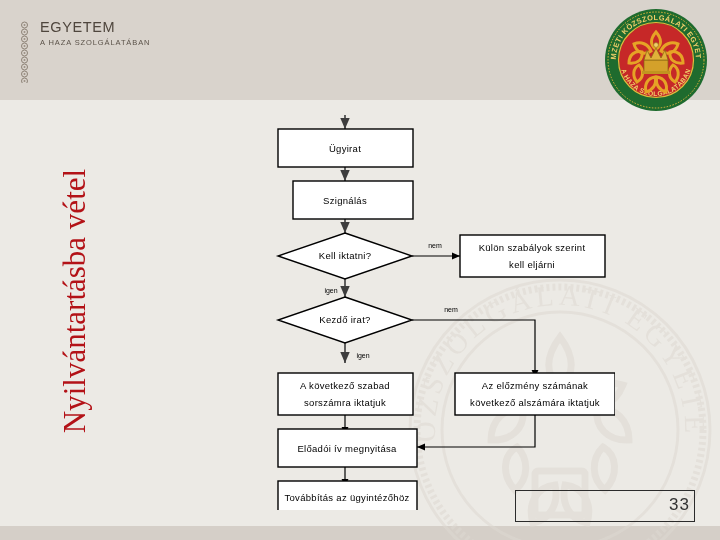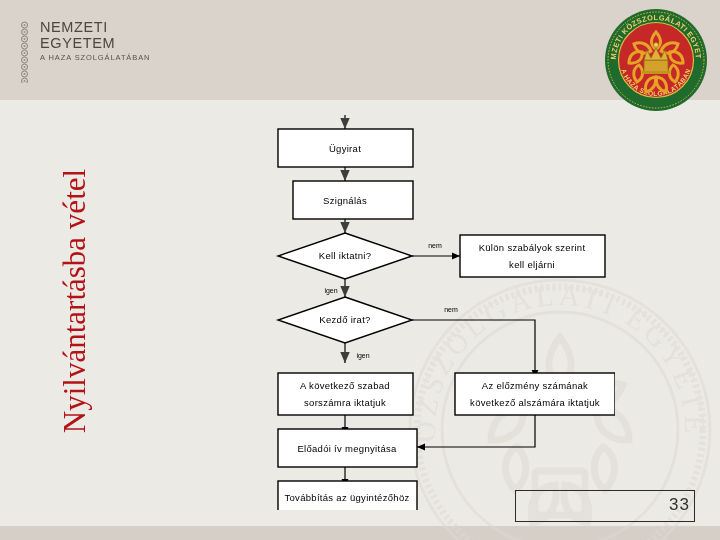--- a/index.html
+++ b/index.html
@@ -127,21 +127,20 @@
         <circle cx="6.5" cy="18" r="1"></circle>
           <circle cx="6.5" cy="25" r="1"></circle>
         <circle cx="6.5" cy="32" r="1"></circle>
           <circle cx="6.5" cy="39" r="1"></circle>
         <circle cx="6.5" cy="46" r="1"></circle>
           <circle cx="6.5" cy="53" r="1"></circle>
         <circle cx="6.5" cy="60" r="1"></circle>
       </g>
     </svg>
     <div class="logo-txt">
-      <div class="logo-l1">NEMZETI</div>
       <div class="logo-l3">EGYETEM</div>
       <div class="logo-l4">A HAZA SZOLGÁLATÁBAN</div>
     </div>
   </div>
 
   <svg class="crest" viewBox="0 0 104 104">
     <defs>
       <path id="arcT" d="M 12 52 A 40 40 0 0 1 92 52"></path>
       <path id="arcB" d="M 16 52 A 36 36 0 0 0 88 52"></path>
     </defs>

